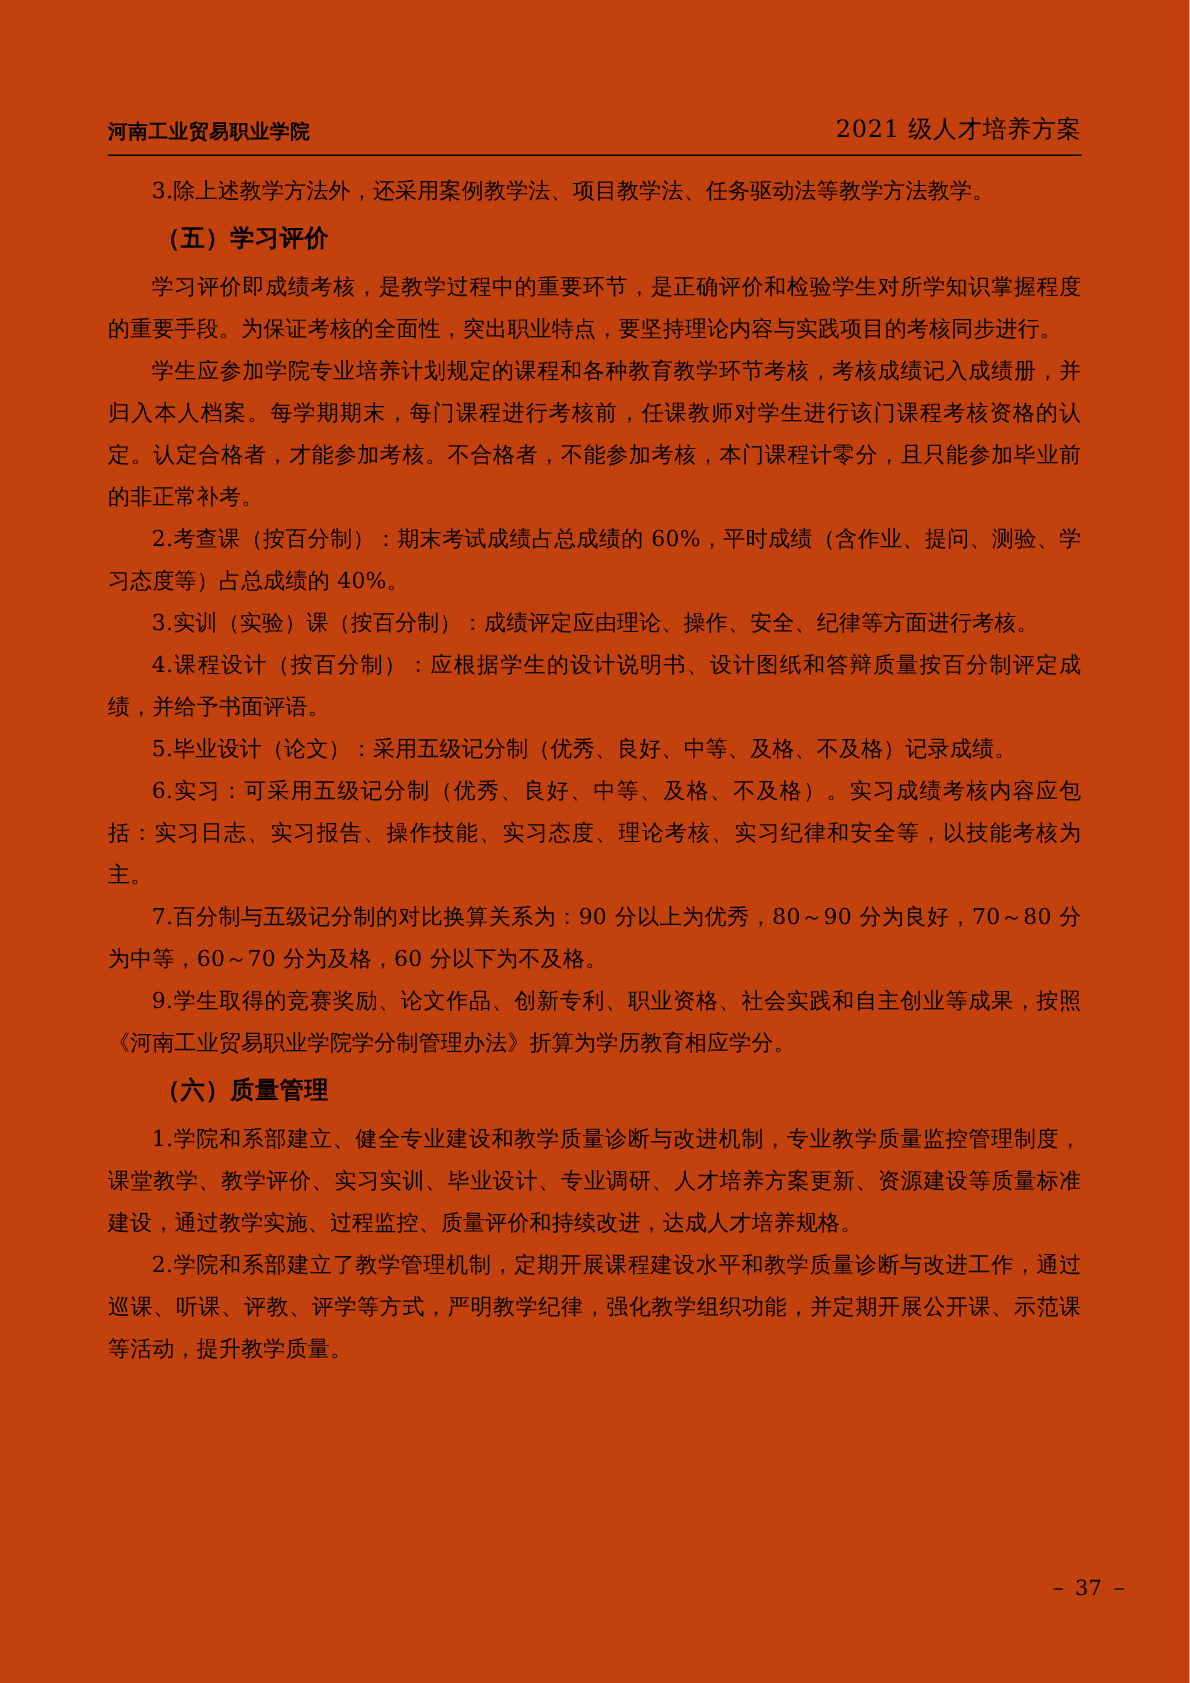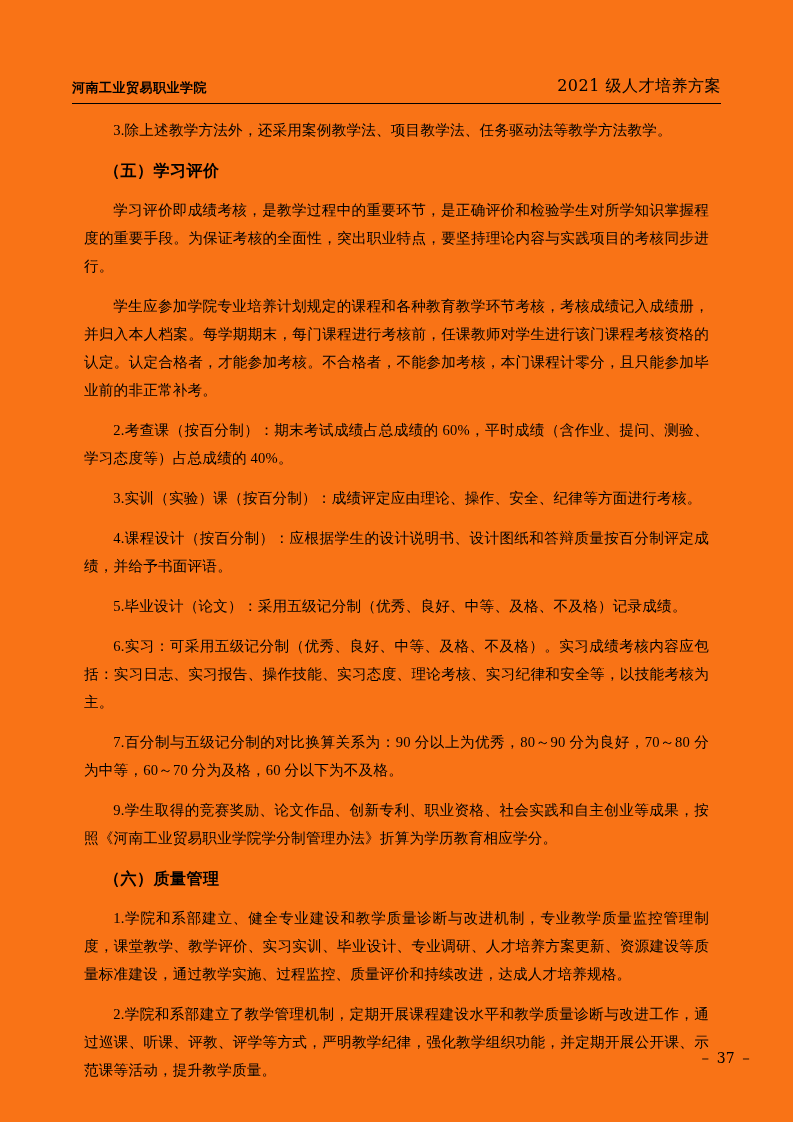--- a/index.html
+++ b/index.html
@@ -12,21 +12,21 @@
     height: 1122px;
     font-family: "DejaVu Serif", "Liberation Serif", serif;
     color: #000000;
   }
   .page {
     position: relative;
     width: 793px;
     height: 1122px;
     box-sizing: border-box;
     padding: 76px 72px 40px 72px;
-    background: #f97316;
+    background: #c2410c;
   }
   .header {
     display: flex;
     justify-content: space-between;
     align-items: flex-end;
     font-size: 13.5px;
     letter-spacing: 0.5px;
     padding-bottom: 4px;
   }
   .header-left {
@@ -43,26 +43,25 @@
     margin-top: 2px;
     margin-bottom: 10px;
   }
   .content {
     font-size: 14.6px;
     line-height: 1.92;
     text-align: justify;
     letter-spacing: 0.2px;
   }
   p.para {
-    margin: 12px;
+    margin: 0;
     text-indent: 2em;
-    font-family: Liberation Serif, serif;
   }
   h2.section {
-    margin: 14px 0 6px 0;
+    margin: 4px 0 6px 0;
     font-size: 16px;
     font-family: "DejaVu Sans", "Liberation Sans", sans-serif;
     font-weight: bold;
     text-indent: 2em;
     line-height: 1.6;
     letter-spacing: 0.5px;
   }
   .footer {
     position: absolute;
     left: 0;

